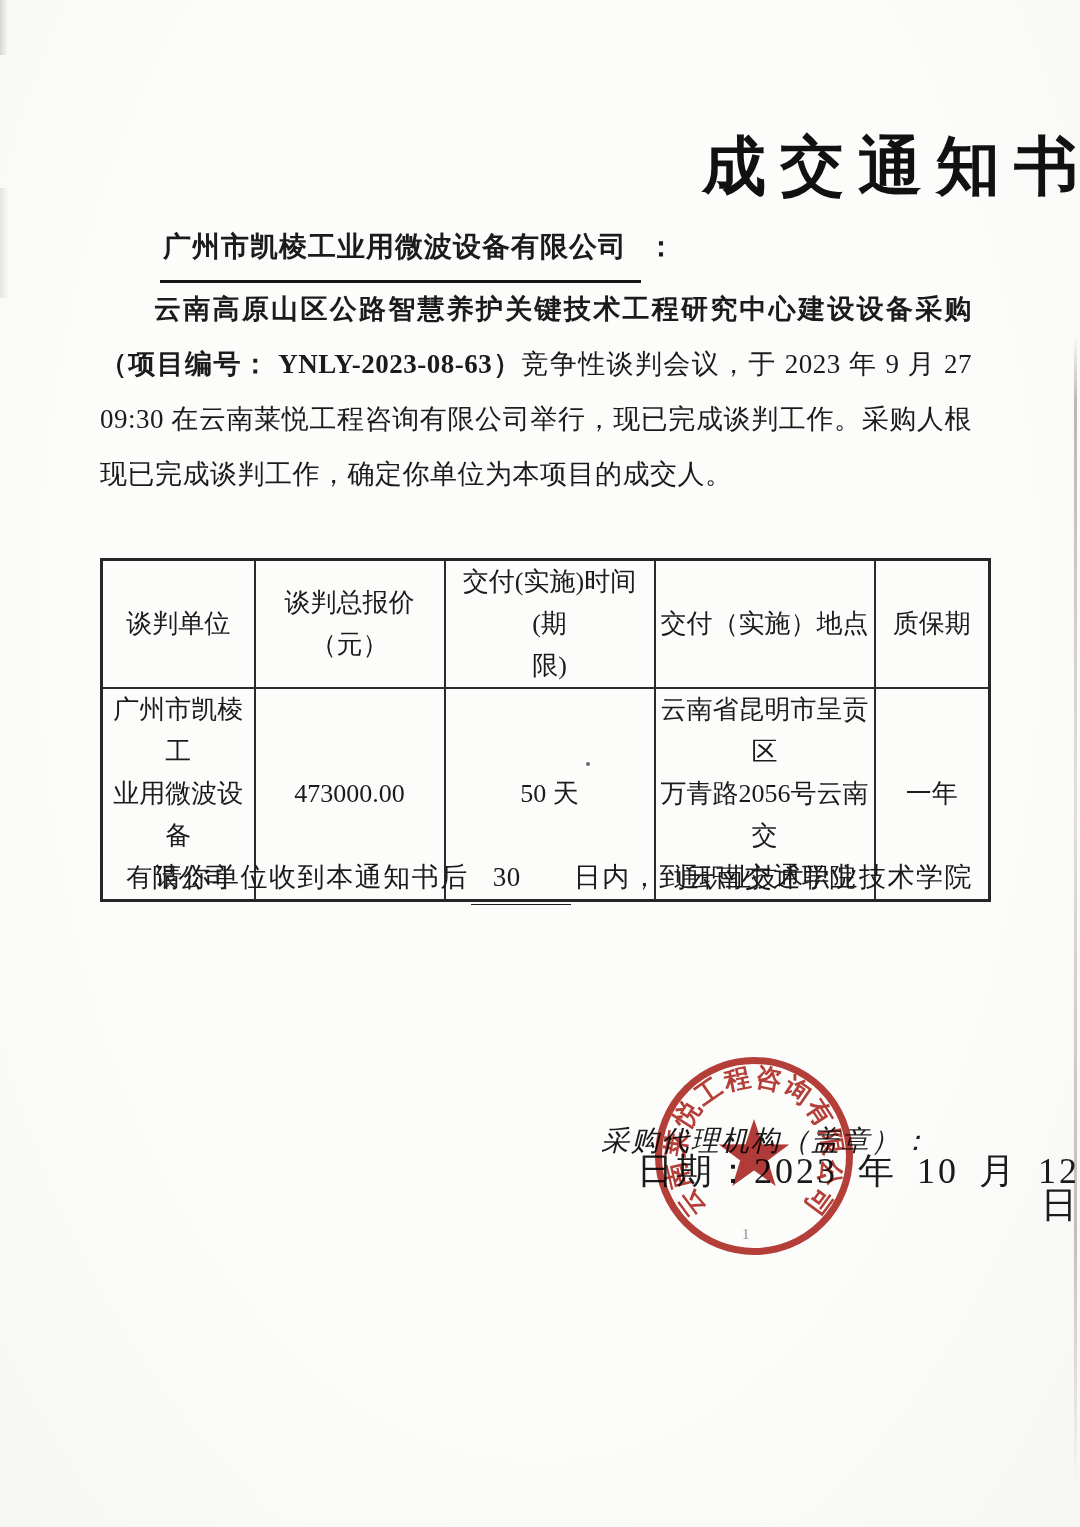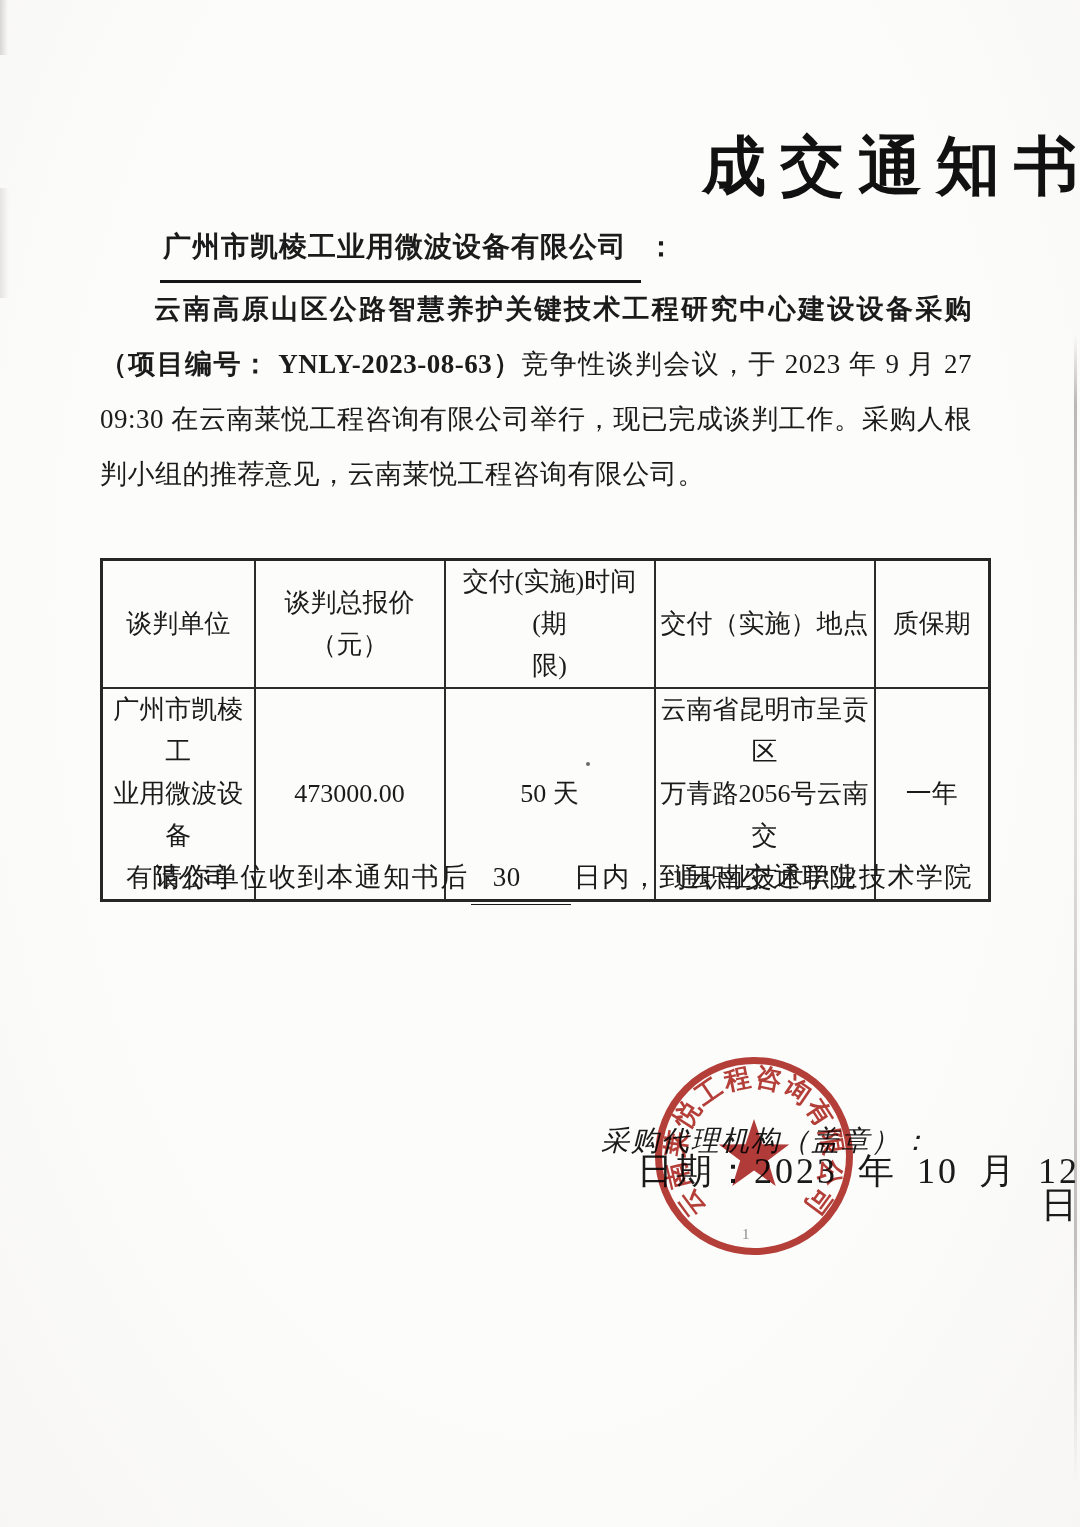--- a/index.html
+++ b/index.html
@@ -127,21 +127,21 @@
   <div class="doc-title">成交通知书</div>
 
   <div class="addressee">
     <span class="uline">广州市凯棱工业用微波设备有限公司</span><span class="colon">：</span>
   </div>
 
   <div class="body-par">
     <div class="line just indent b">云南高原山区公路智慧养护关键技术工程研究中心建设设备采购（二次）</div>
     <div class="line just"><span class="b">（项目编号： YNLY-2023-08-63）</span><span>竞争性谈判会议，于 2023 年 9 月 27 日上午</span></div>
     <div class="line just">09:30 在云南莱悦工程咨询有限公司举行，现已完成谈判工作。采购人根据谈</div>
-    <div class="line">判小组的推荐意见，云南莱悦工程咨询有限公司。</div>
+    <div class="line">现已完成谈判工作，确定你单位为本项目的成交人。</div>
   </div>
 
   <table class="award-table">
     <colgroup>
       <col style="width:153px">
         <col style="width:190px">
         <col style="width:210px">
       <col style="width:220px">
         <col style="width:115px">
     </colgroup>

